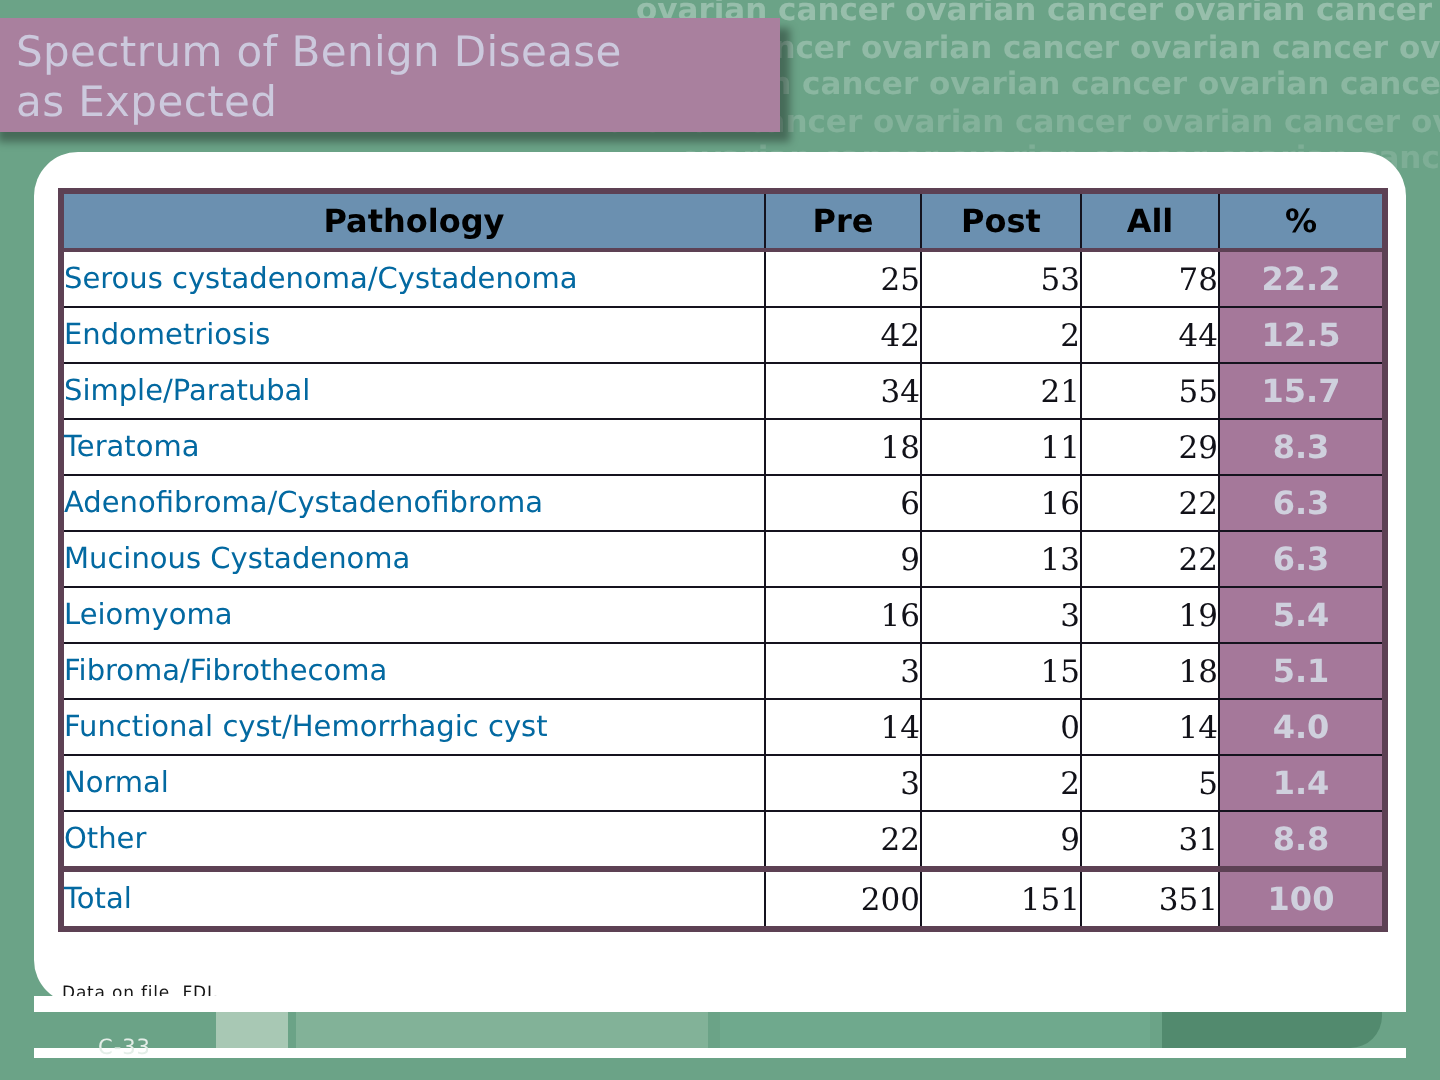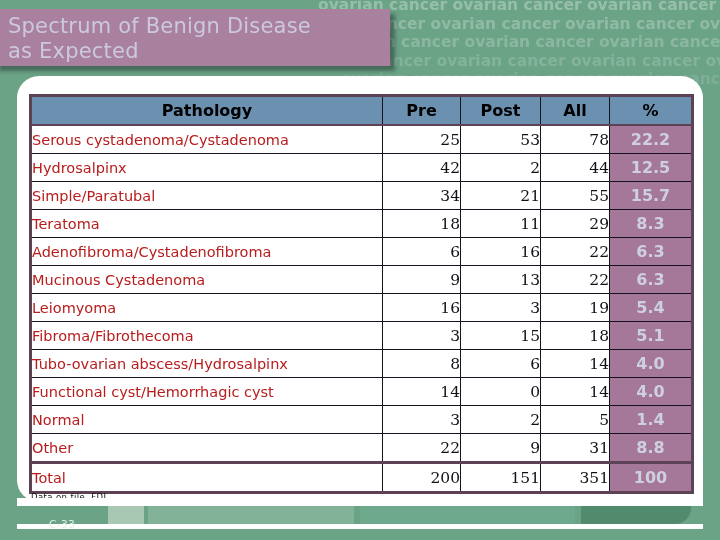--- a/index.html
+++ b/index.html
@@ -105,21 +105,21 @@
     font-size: 16px;
     text-align: center;
     height: 30px;
     border-bottom: 2px solid #5d4154 !important;
   }
   thead th.h-pct { background: #6b90b0; }
 
   td.c-name {
     font-family: "DejaVu Sans", sans-serif;
     font-size: 14.5px;
-    color: #b91c1c;
+    color: #0369a1;
     padding-left: 6px;
     text-align: left;
     white-space: nowrap;
     border-left: none;
   }
   td.c-num {
     font-family: "DejaVu Serif", serif;
     font-size: 15.5px;
     color: #111118;
     text-align: right;
@@ -240,21 +240,21 @@
       </thead>
       <tbody id="tbody">
           <tr>
             <td class="c-name">Serous cystadenoma/Cystadenoma</td>
             <td class="c-num">25</td>
             <td class="c-num">53</td>
             <td class="c-num">78</td>
             <td class="c-pct">22.2</td>
           </tr>
           <tr>
-            <td class="c-name">Hydrosalpinx</td>
+            <td class="c-name">Endometriosis</td>
             <td class="c-num">42</td>
             <td class="c-num">2</td>
             <td class="c-num">44</td>
             <td class="c-pct">12.5</td>
           </tr>
           <tr>
             <td class="c-name">Simple/Paratubal</td>
             <td class="c-num">34</td>
             <td class="c-num">21</td>
             <td class="c-num">55</td>
@@ -287,27 +287,20 @@
             <td class="c-num">3</td>
             <td class="c-num">19</td>
             <td class="c-pct">5.4</td>
           </tr>
           <tr>
             <td class="c-name">Fibroma/Fibrothecoma</td>
             <td class="c-num">3</td>
             <td class="c-num">15</td>
             <td class="c-num">18</td>
             <td class="c-pct">5.1</td>
-          </tr>
-          <tr>
-            <td class="c-name">Tubo-ovarian abscess/Hydrosalpinx</td>
-            <td class="c-num">8</td>
-            <td class="c-num">6</td>
-            <td class="c-num">14</td>
-            <td class="c-pct">4.0</td>
           </tr>
           <tr>
             <td class="c-name">Functional cyst/Hemorrhagic cyst</td>
             <td class="c-num">14</td>
             <td class="c-num">0</td>
             <td class="c-num">14</td>
             <td class="c-pct">4.0</td>
           </tr>
           <tr>
             <td class="c-name">Normal</td>

